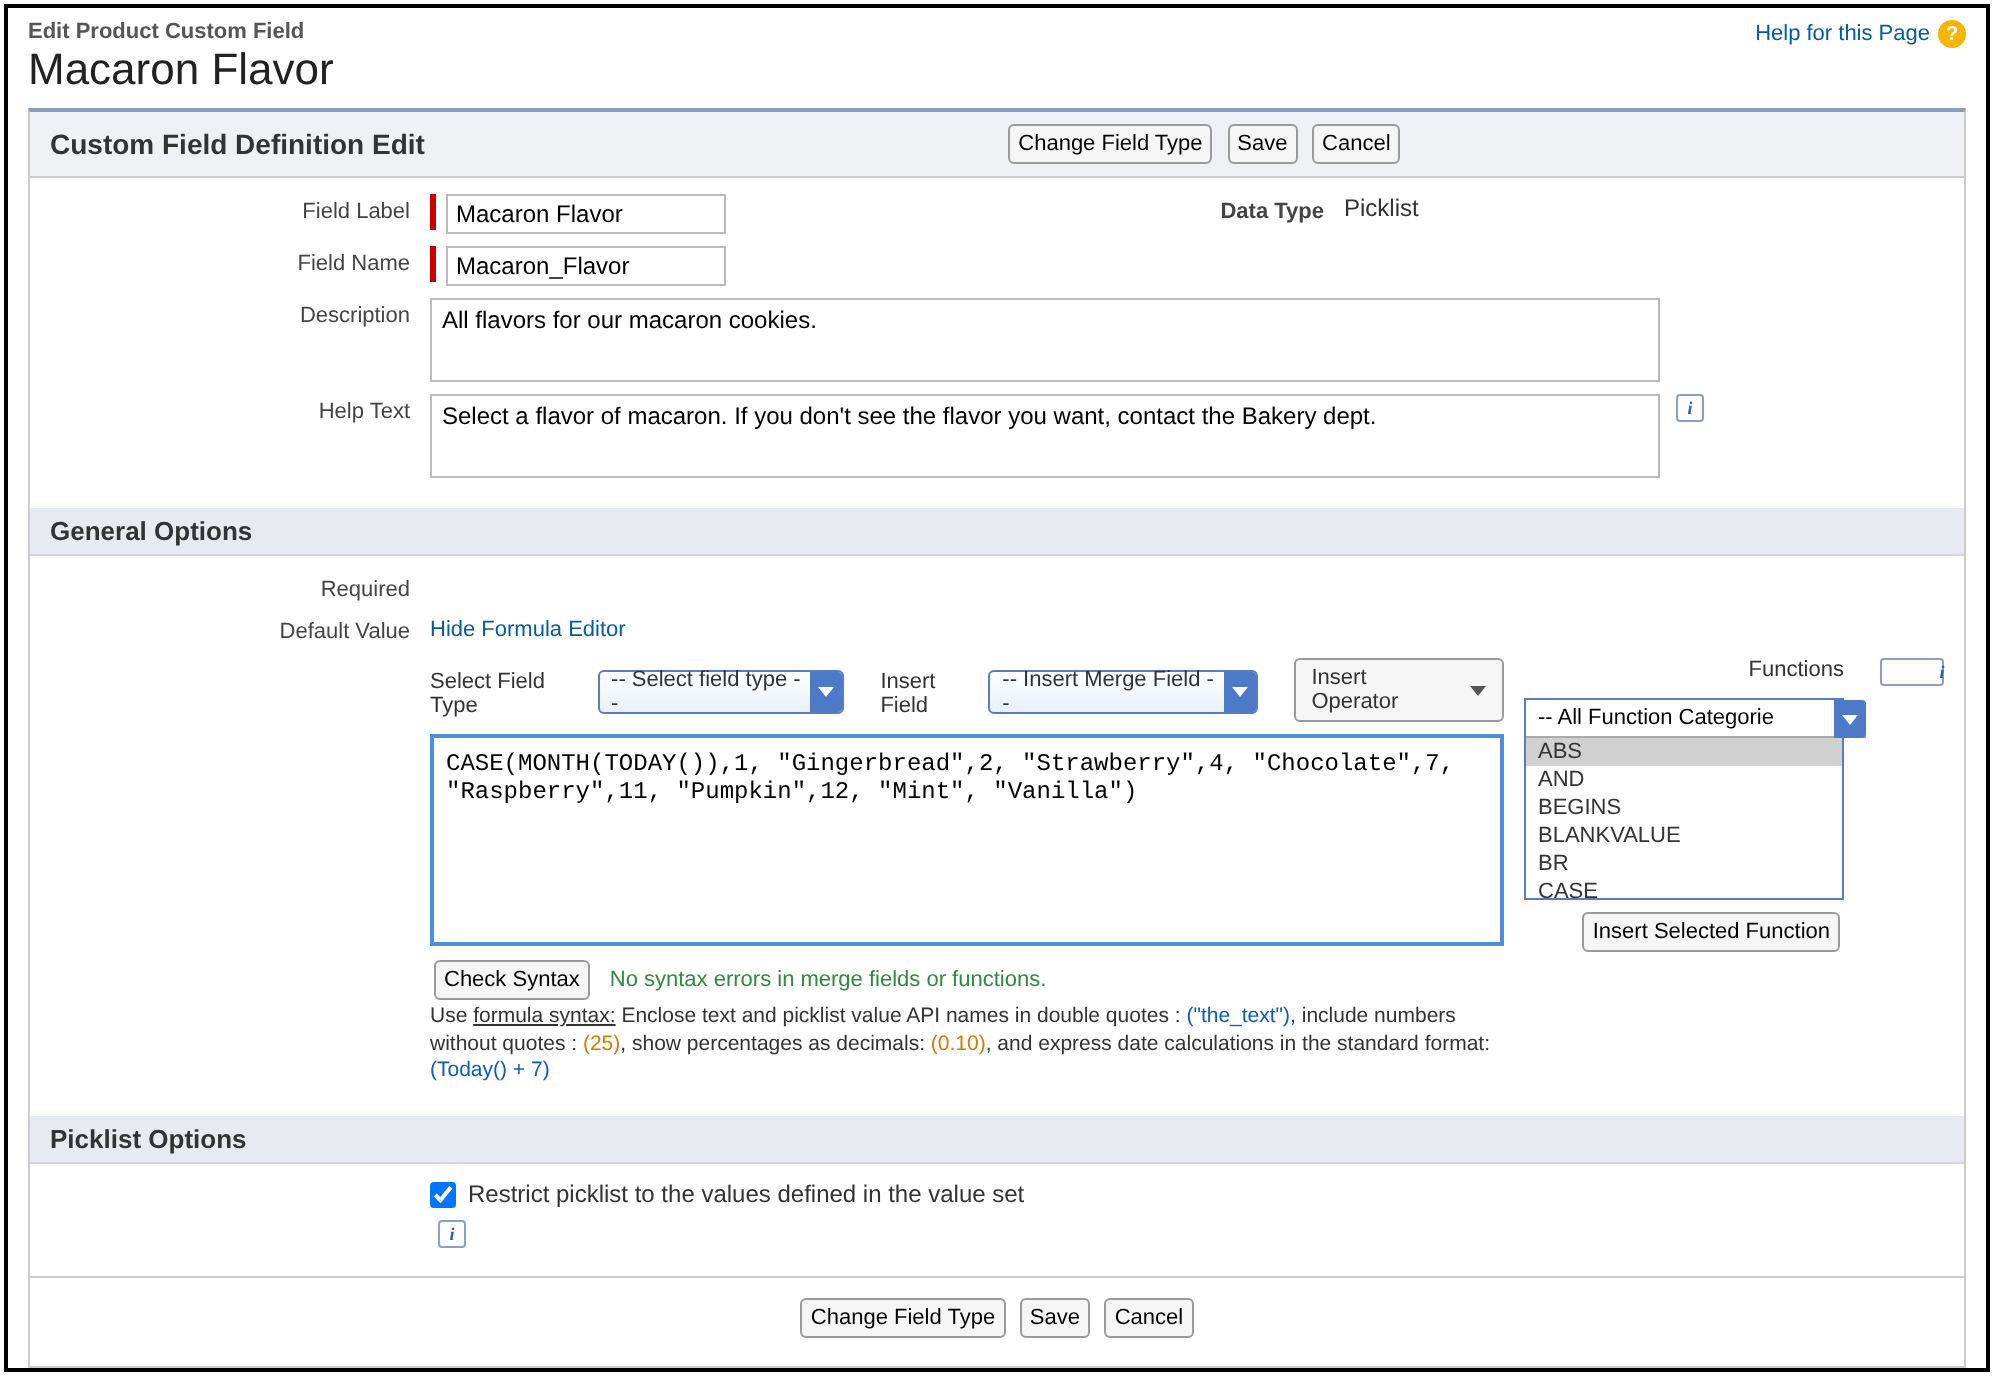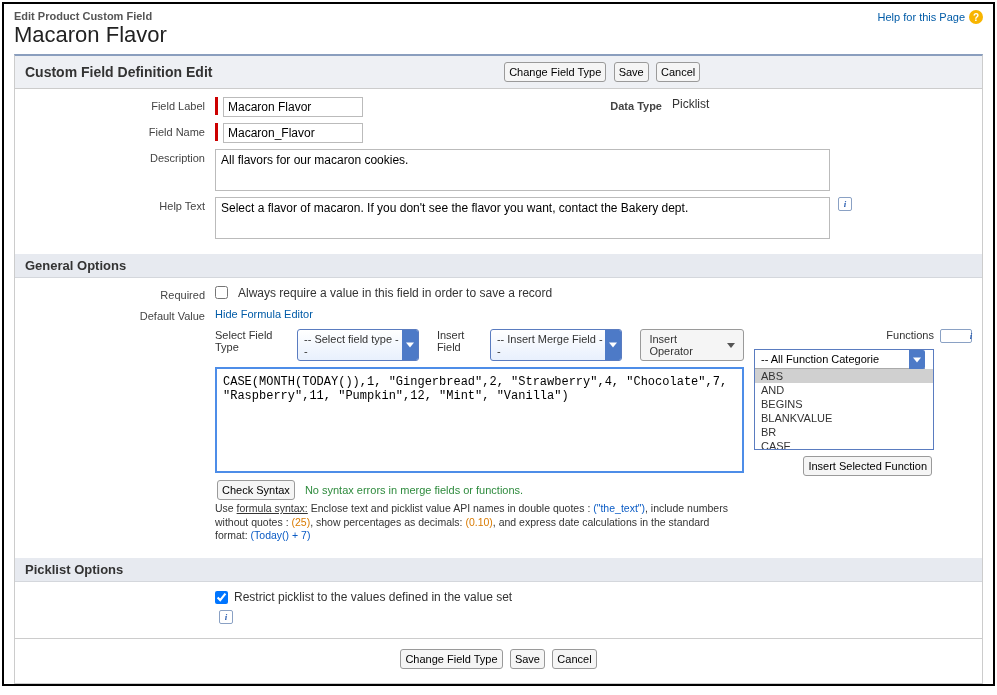--- a/index.html
+++ b/index.html
@@ -21,25 +21,25 @@
   .form-label { flex: 0 0 190px; text-align: right; padding-right: 10px; color: #444; font-size: 11px; padding-top: 3px; }
   .form-value { flex: 1; display: flex; align-items: flex-start; gap: 4px; }
   .req-bar { display:inline-block; width:3px; height:18px; background:#c00; margin-right:1px; vertical-align:middle;}
   input[type=text].txt { font-family: Arial; font-size: 12px; padding: 2px 4px; border: 1px solid #bbb; height: 20px; width: 140px; }
   textarea.ta { font-family: Arial; font-size: 12px; padding: 3px 5px; border: 1px solid #bbb; width: 615px; height: 42px; resize: none; }
   .info-icon { width: 14px; height: 14px; border: 1px solid #8aa1c4; border-radius: 2px; color: #2a5db0; font-size: 9px; font-weight: bold; font-style: italic; display: inline-flex; align-items: center; justify-content: center; cursor: pointer; margin-left: 4px; font-family: Georgia, serif; }
   .cols { display: flex; }
   .col-left { flex: 1; }
   .col-right { flex: 0 0 380px; }
   .inline-label { font-size: 11px; margin-bottom: 2px; display: block; }
-  .select-blue { background: linear-gradient(#fff,#e8f0fd); border: 1px solid #5a7cc0; border-radius:3px; padding:2px 18px 2px 6px; height:32px; font-size:11px; position:relative; display:inline-flex; align-items:center; cursor:pointer;}
+  .select-blue { background: linear-gradient(#fff,#e8f0fd); border: 1px solid #5a7cc0; border-radius:3px; padding:2px 18px 2px 6px; height:22px; font-size:11px; position:relative; display:inline-flex; align-items:center; cursor:pointer;}
   .select-blue::after { content:""; position:absolute; right:0; top:0; bottom:0; width:16px; background:#4d7ac7; border-radius:0 2px 2px 0;}
   .select-blue .arr { position:absolute; right:4px; top:50%; transform:translateY(-50%); width:0;height:0;border-left:4px solid transparent;border-right:4px solid transparent;border-top:5px solid #fff; z-index:1;}
   .formula-area { width: 100%; height: 106px; border: 2px solid #4d8de8; padding: 6px; font-family: "Courier New", monospace; font-size: 12px; resize: none; background:#fff;}
-  .fxn-box { border: 1px solid #5a7cc0; width: 180px; }
+  .fxn-box { border: 1px solid #5a7cc0; width: 160px; }
   .fxn-box select.cat { width: 100%; border: none; border-bottom: 1px solid #aaa; font-size: 11px; padding: 2px; background:#fff;}
   .fxn-list { height: 80px; overflow-y: scroll; font-size: 11px; }
   .fxn-item { padding: 1px 6px; cursor: pointer; }
   .fxn-item.sel { background: #d0d0d0; }
   .syntax-row { display:flex; align-items:center; gap:8px; margin-top:4px;}
   .syntax-ok { color: #2e8b3d; font-size: 11px; }
   .hint { font-size: 10.5px; color: #333; margin-top: 2px; line-height: 1.3;}
   .hint u { text-decoration: underline; }
   .hint .blue { color: #0a5bc4; }
   .hint .orange { color: #d97a00; }
@@ -125,24 +125,20 @@
         </div>
       </div>
     </div>
 
     <div class="section-hdr">
       <span>General Options</span>
     </div>
     <div class="section-body">
       <div class="form-row">
         <div class="form-label">Required</div>
-        <div class="form-value">
-            <input type="checkbox" class="chk" style="">
-            <span>Always require a value in this field in order to save a record</span>
-          </div>
       </div>
       <div class="form-row">
         <div class="form-label">Default Value</div>
         <div class="form-value" style="flex-direction:column; align-items:stretch;">
           <div><span class="linklike">Hide Formula Editor</span></div>
 
           <div style="display:flex; gap:10px; margin-top:4px;">
             <div style="flex:1;">
               <div class="formula-controls">
                 <div class="subcol">

